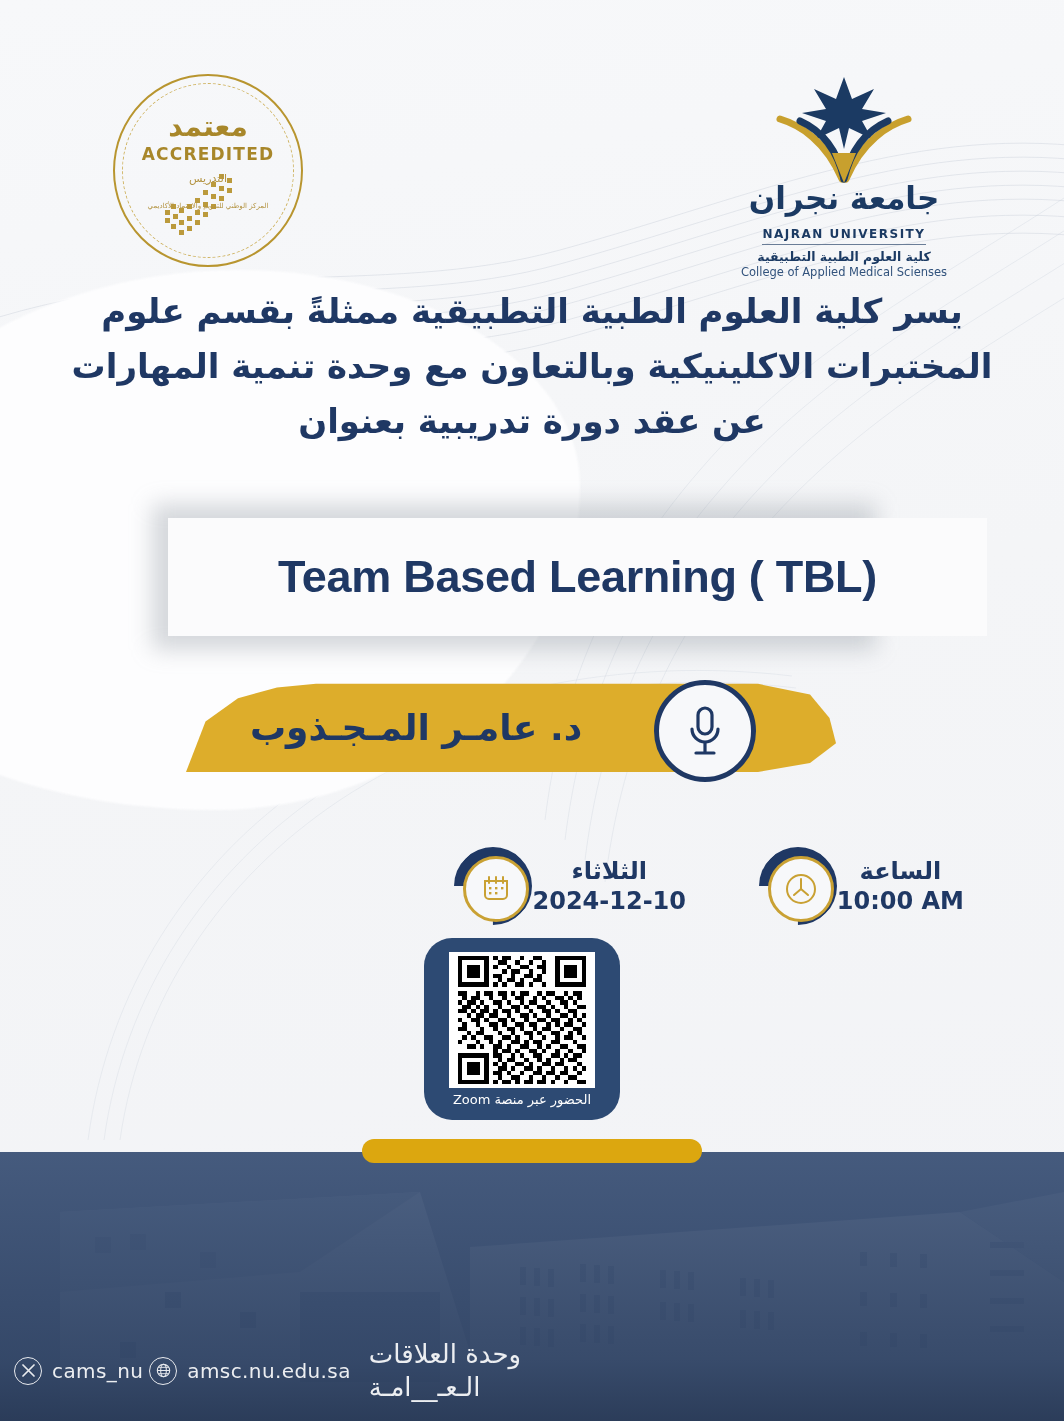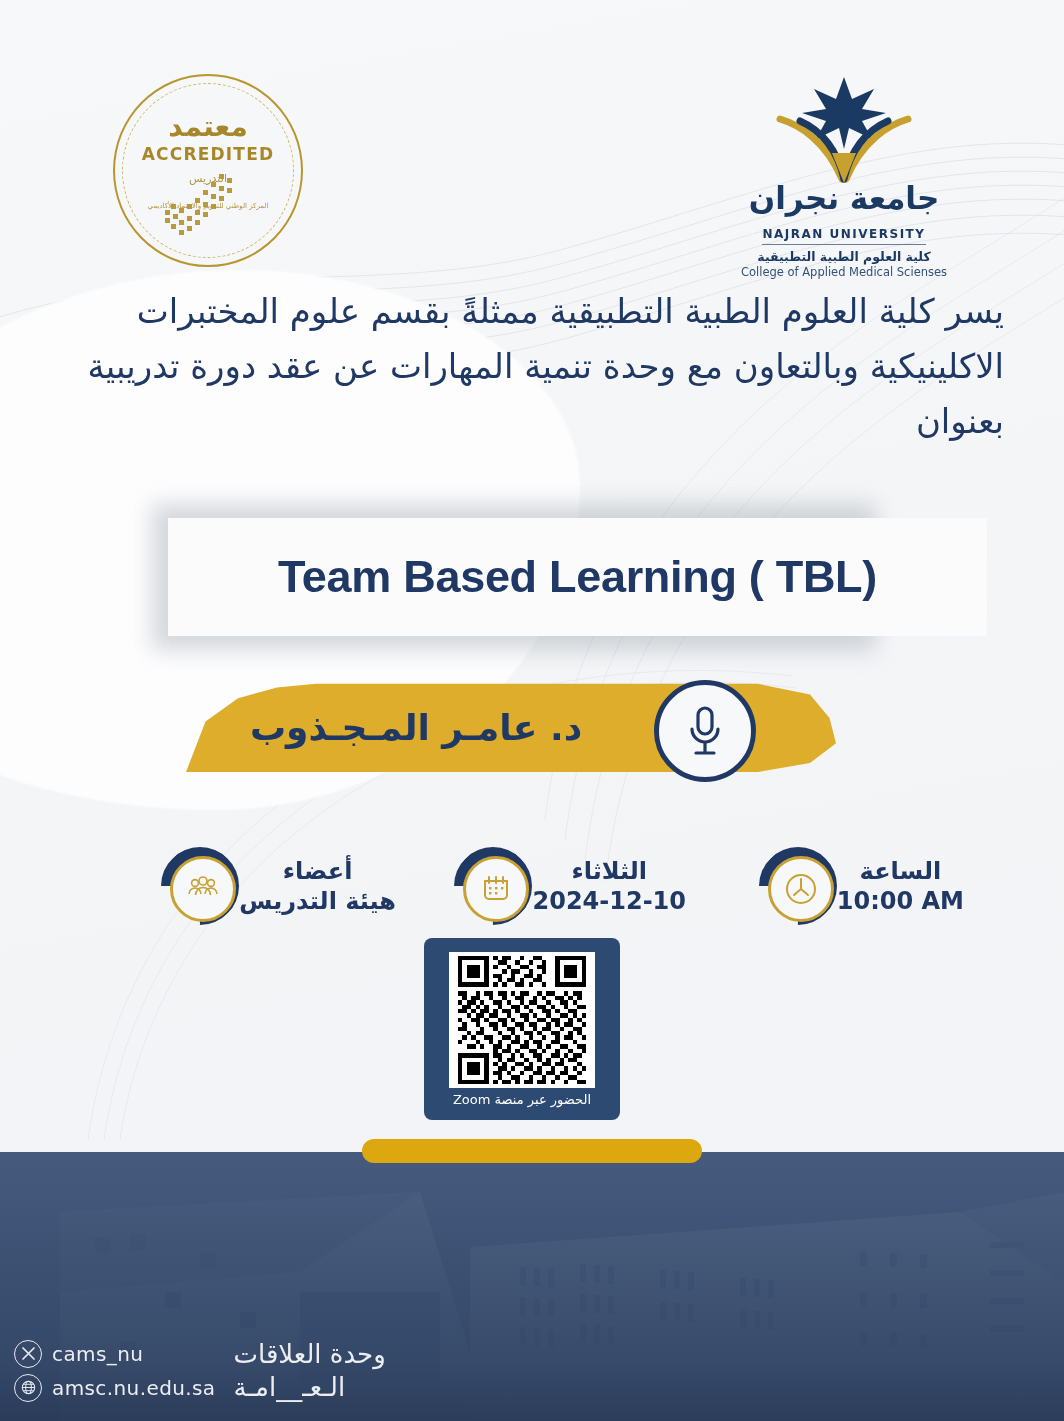--- a/index.html
+++ b/index.html
@@ -58,22 +58,22 @@
   }
   .nu-en{
     font-size:12px;font-weight:bold;color:#1b3a63;letter-spacing:1.5px;margin-top:13px;
     border-bottom:1.5px solid #6a7d97;padding-bottom:3px;display:inline-block;
   }
   .nu-col-ar{font-size:12.5px;color:#1b3a63;font-weight:bold;margin-top:4px;letter-spacing:.4px;}
   .nu-col-en{font-size:11.5px;color:#31527c;margin-top:1px;}
   
   .intro{
     position:absolute;left:60px;right:60px;top:284px;
-    direction:rtl;
-    font-size:34px;line-height:1.62;font-weight:normal;color:#1f3864;
+    text-align:center;direction:rtl;
+    font-size:34px;line-height:1.62;font-weight:bold;color:#1f3864;
     letter-spacing:0;
   }
   
   .title-wrap{position:absolute;left:168px;top:518px;width:819px;height:118px;}
   .title-shadow{
     position:absolute;left:-16px;top:-14px;width:724px;height:146px;
     background:rgba(120,128,140,.30);
     filter:blur(11px);border-radius:3px;
   }
   .title-card{
@@ -124,21 +124,21 @@
   }
   .info-text{
     margin-right:8px;text-align:center;direction:rtl;color:#1f3864;line-height:1.25;
   }
   .info-label{font-size:24px;font-weight:bold;}
   .info-value{font-size:24px;font-weight:bold;}
   .info-value.ltr{direction:ltr;}
   
   .qr-box{
     position:absolute;left:424px;top:938px;width:196px;height:182px;
-    background:#2d4a73;border-radius:8px;
+    background:#2d4a73;border-radius:28px;
     display:flex;flex-direction:column;align-items:center;justify-content:flex-start;
     padding-top:14px;box-sizing:border-box;
   }
   .qr-img{width:146px;height:136px;background:#fff;padding:4px;box-sizing:border-box;}
   .qr-caption{
     margin-top:4px;font-size:13px;color:#fff;direction:rtl;
   }
   
   .gold-bar{
     position:absolute;left:362px;top:1139px;width:340px;height:24px;
@@ -149,21 +149,21 @@
     background:#3c5277;overflow:hidden;
   }
   .bldg{position:absolute;left:0;top:0;width:1064px;height:269px;opacity:.22;}
   .footer-tint{
     position:absolute;inset:0;
     background:linear-gradient(180deg,rgba(60,82,119,.35) 0%,rgba(47,66,98,.80) 78%,rgba(41,58,87,.95) 100%);
   }
   .footer-content{
     position:absolute;left:14px;bottom:18px;display:flex;align-items:center;gap:18px;direction:ltr;
   }
-  .socials{display:flex;flex-direction:column;gap:6px;}
+  .socials{display:flex;flex-direction:row;gap:6px;}
   .social-row{display:flex;align-items:center;gap:10px;}
   .social-ic{
     width:26px;height:26px;border-radius:50%;border:1.6px solid #e8eaee;flex:none;
     display:flex;align-items:center;justify-content:center;color:#e8eaee;
   }
   .social-txt{font-size:20px;color:#eceef1;letter-spacing:.4px;font-family:"DejaVu Sans",sans-serif;}
   .pr-unit{direction:rtl;text-align:left;color:#eceef1;font-size:26px;line-height:1.25;font-weight:500;}
 </style>
 </head>
 <body>
@@ -318,41 +318,20 @@
                 <rect x="15" y="14" width="2.4" height="2.4"></rect>
               <rect x="21" y="14" width="2.4" height="2.4"></rect>
                 <rect x="9" y="19" width="2.4" height="2.4"></rect>
               <rect x="15" y="19" width="2.4" height="2.4"></rect>
             </g>
           </svg>
         </div>
       </div>
     </div>
 
-    <div class="info-item i-aud">
-      <div class="info-text">
-        <div class="info-label">أعضاء</div>
-        <div class="info-value">هيئة التدريس</div>
-      </div>
-      <div class="info-icon">
-        <div class="arc"></div>
-        <div class="icon-circle">
-          <svg width="34" height="30" viewBox="0 0 34 30" xmlns="http://www.w3.org/2000/svg" aria-hidden="true">
-            <g fill="none" stroke="#c9a133" stroke-width="1.6">
-              <circle cx="9" cy="9" r="3.4"></circle>
-                <path d="M3 20 a6 6 0 0 1 12 0"></path>
-              <circle cx="25" cy="9" r="3.4"></circle>
-                <path d="M19 20 a6 6 0 0 1 12 0"></path>
-              <circle cx="17" cy="7" r="4"></circle>
-                <path d="M9.5 21 a7.5 7.5 0 0 1 15 0"></path>
-            </g>
-          </svg>
-        </div>
-      </div>
-    </div>
   </div>
 
   <div class="qr-box">
     <div class="qr-img">
       <svg width="138" height="128" viewBox="0 0 29 29" shape-rendering="crispEdges" xmlns="http://www.w3.org/2000/svg" aria-hidden="true">
         <rect width="29" height="29" fill="#ffffff"></rect>
         <g fill="#000000">
           <rect x="0" y="0" width="7" height="1"></rect>
             <rect x="0" y="6" width="7" height="1"></rect>
           <rect x="0" y="0" width="1" height="7"></rect>

